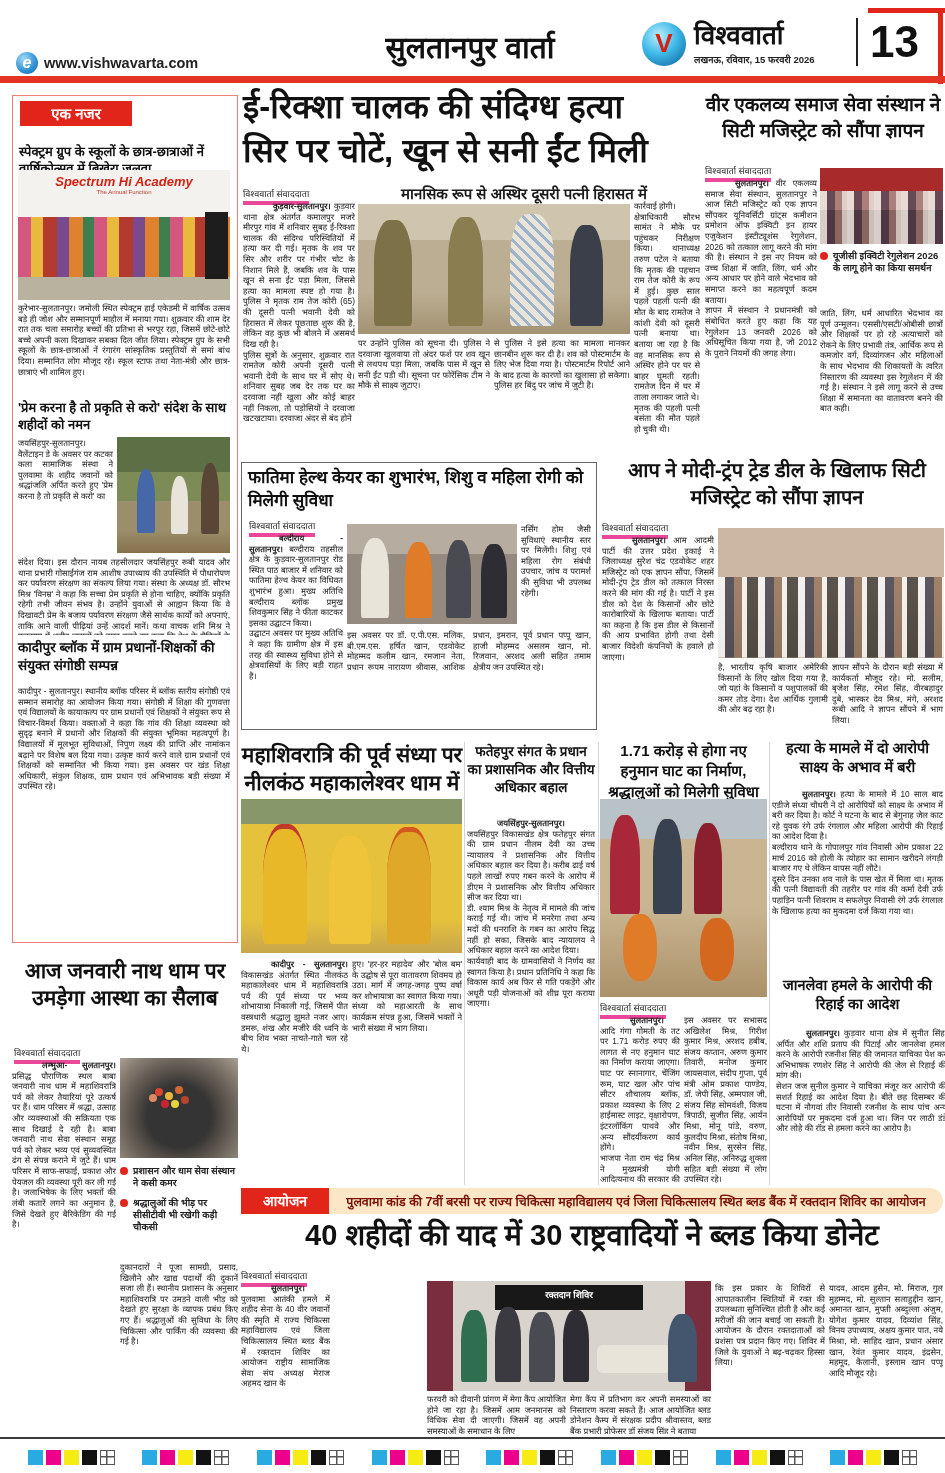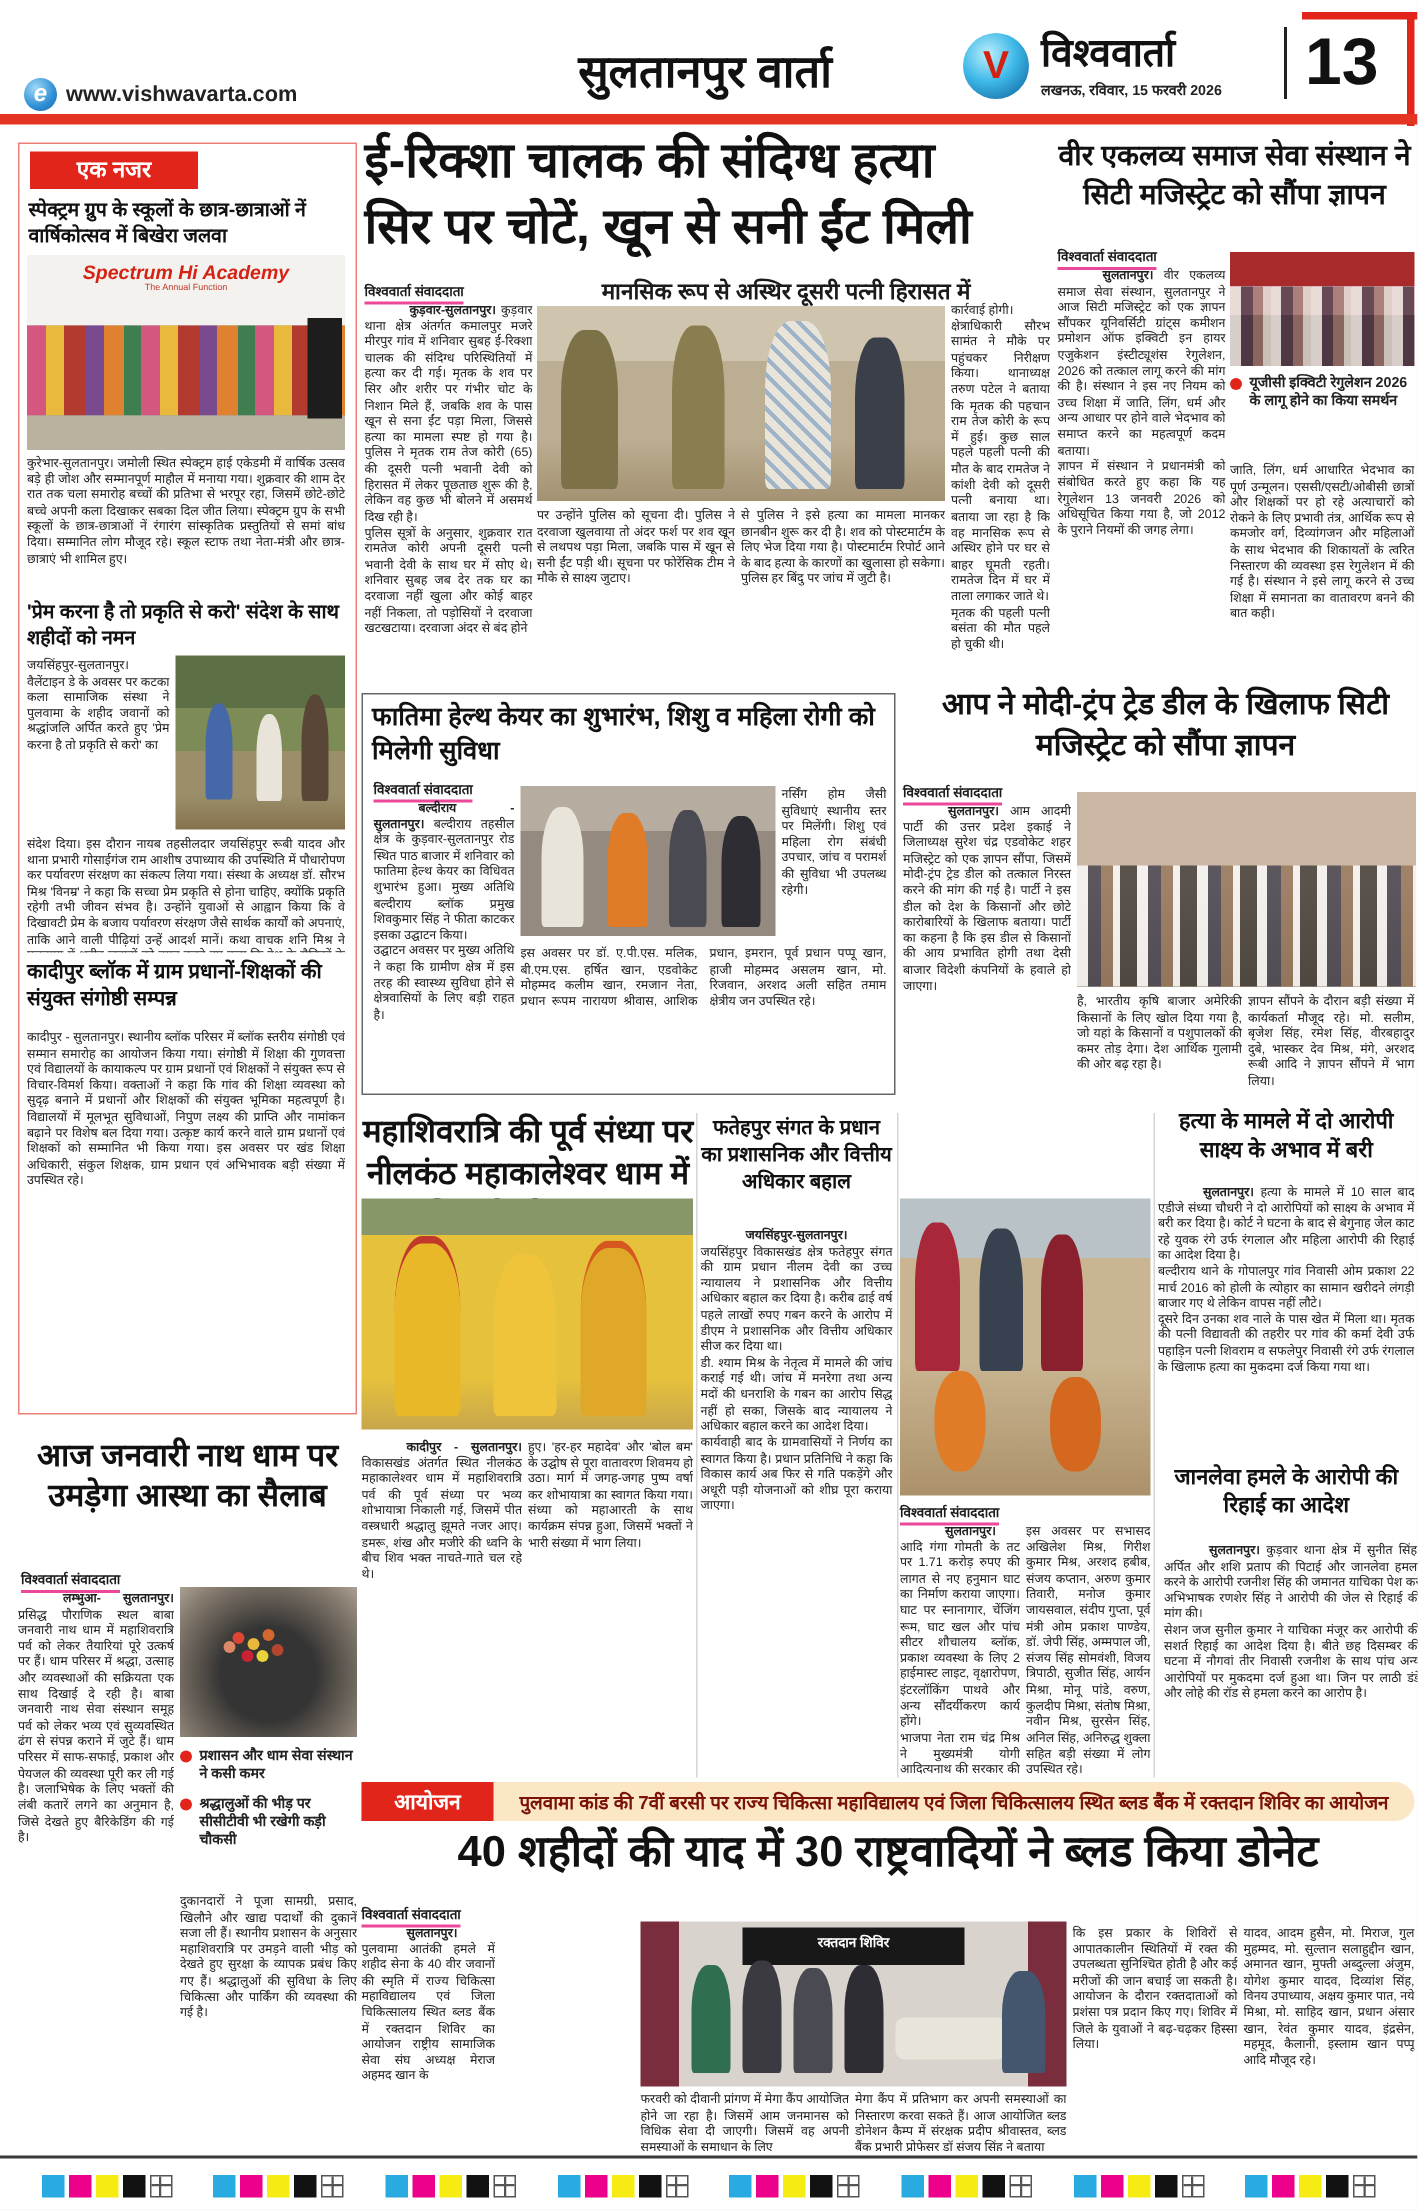--- a/index.html
+++ b/index.html
@@ -16,30 +16,30 @@
   #hdr-vlogo span { position:absolute; left:0; right:0; top:6px; text-align:center; font-size:26px; font-weight:bold; color:#d32011; }
   #hdr-brand-txt .m { font-size:26px; font-weight:bold; color:#111; line-height:1.05; }
   #hdr-brand-txt .d { font-size:9.5px; font-weight:bold; color:#222; margin-top:3px; }
   #hdr-pagenum { position:absolute; left:856px; top:18px; border-left:2px solid #222; padding:2px 0 2px 12px; font-size:44px; font-weight:bold; color:#111; line-height:1; }
   #hdr-corner-top { position:absolute; left:868px; top:8px; width:77px; height:5px; background:#e1251b; }
   #hdr-corner-right { position:absolute; left:938px; top:8px; width:5px; height:76px; background:#e1251b; }
   #hdr-bar { position:absolute; left:0; top:76px; width:945px; height:7px; background:#e43423; }
 
   
   .headline { font-weight:bold; color:#111; }
-  .byline { font-size:9px; font-weight:bold; border-bottom:2px solid #ec4899; display:inline-block; padding-bottom:1px; }
+  .byline { font-size:9px; font-weight:normal; border-bottom:4px solid #ec4899; display:inline-block; padding-bottom:1px; }
   .body { font-size:8.3px; line-height:1.28; text-align:justify; color:#222; overflow:hidden; white-space:pre-line; }
   .dl { font-weight:bold;padding-left:30px; }
   .photo { position:absolute; overflow:hidden; background:#999; }
   .vr { position:absolute; width:1px; background:#d5d5d5; }
 
   
   #eknazar-box { position:absolute; left:12px; top:95px; width:226px; height:848px; border:1px solid #ec8076; }
   #eknazar-tab { position:absolute; left:20px; top:101px; width:112px; height:25px; background:#e1251b; color:#fff; font-size:15px; font-weight:bold; text-align:center; line-height:25px; }
-  #spec-headline { position:absolute; left:19px; top:132px; width:210px; font-size:13px; line-height:1.3; }
+  #spec-headline { position:absolute; left:19px; top:144px; width:210px; font-size:13px; line-height:1.3; }
   #spec-photo { left:18px; top:170px; width:212px; height:130px; }
   .spec-banner { height:36%; background:#f4f2ee; text-align:center; padding-top:4px; }
   .spec-banner .t1 { color:#d42315; font-size:13px; font-weight:bold; font-style:italic; }
   .spec-banner .t2 { color:#c0392b; font-size:6px; }
   .spec-crowd { height:46%; background:repeating-linear-gradient(90deg,#d4577f 0 13px,#e8b93c 13px 25px,#b23a2e 25px 39px,#7a4a8f 39px 51px,#e0812f 51px 65px,#3f7f4f 65px 76px); }
   .spec-floor { height:18%; background:#b9b29f; }
   .spec-speaker { position:absolute; right:2px; top:32%; width:11%; height:52%; background:#1d1d1d; }
   #spec-body { left:18px; top:303px; width:212px; height:94px; position:absolute; }
   #prem-headline { position:absolute; left:18px; top:400px; width:212px; font-size:13px; line-height:1.3; }
   #prem-photo { left:117px; top:437px; width:113px; height:116px; background:linear-gradient(180deg,#5d6f45 0 30%,#7d8c57 30% 55%,#9a8f6a 55% 80%,#86714d 100%); }
@@ -299,20 +299,21 @@
     <div class="sho-p3"></div>
   </div>
   <p id="sho-col1" class="body"><b class="dl">कादीपुर - सुलतानपुर।</b> <span>विकासखंड अंतर्गत स्थित नीलकंठ महाकालेश्वर धाम में महाशिवरात्रि पर्व की पूर्व संध्या पर भव्य शोभायात्रा निकाली गई, जिसमें पीत वस्त्रधारी श्रद्धालु झूमते नजर आए। डमरू, शंख और मजीरे की ध्वनि के बीच शिव भक्त नाचते-गाते चल रहे थे।</span></p>
   <div id="sho-col2" class="body">हुए। 'हर-हर महादेव' और 'बोल बम' के उद्घोष से पूरा वातावरण शिवमय हो उठा। मार्ग में जगह-जगह पुष्प वर्षा कर शोभायात्रा का स्वागत किया गया। संध्या को महाआरती के साथ कार्यक्रम संपन्न हुआ, जिसमें भक्तों ने भारी संख्या में भाग लिया।</div>
 
   <div id="fs-h" class="headline">फतेहपुर संगत के प्रधान का प्रशासनिक और वित्तीय अधिकार बहाल</div>
   <p id="fs-body" class="body"><b class="dl">जयसिंहपुर-सुलतानपुर।</b> <span>जयसिंहपुर विकासखंड क्षेत्र फतेहपुर संगत की ग्राम प्रधान नीलम देवी का उच्च न्यायालय ने प्रशासनिक और वित्तीय अधिकार बहाल कर दिया है। करीब ढाई वर्ष पहले लाखों रुपए गबन करने के आरोप में डीएम ने प्रशासनिक और वित्तीय अधिकार सीज कर दिया था।
 डी. श्याम मिश्र के नेतृत्व में मामले की जांच कराई गई थी। जांच में मनरेगा तथा अन्य मदों की धनराशि के गबन का आरोप सिद्ध नहीं हो सका, जिसके बाद न्यायालय ने अधिकार बहाल करने का आदेश दिया।
 कार्यवाही बाद के ग्रामवासियों ने निर्णय का स्वागत किया है। प्रधान प्रतिनिधि ने कहा कि विकास कार्य अब फिर से गति पकड़ेंगे और अधूरी पड़ी योजनाओं को शीघ्र पूरा कराया जाएगा।</span></p>
 
+  <div id="hg-h" class="headline">1.71 करोड़ से होगा नए हनुमान घाट का निर्माण, श्रद्धालुओं को मिलेगी सुविधा</div>
   <div id="hg-photo" class="photo">
     <div class="hg-p1"></div>
     <div class="hg-p2"></div>
     <div class="hg-p3"></div>
     <div class="hg-p4"></div>
     <div class="hg-p5"></div>
   </div>
   <span id="hg-byline" class="byline">विश्ववार्ता संवाददाता</span>
   <p id="hg-col1" class="body"><b class="dl">सुलतानपुर।</b> <span>आदि गंगा गोमती के तट पर 1.71 करोड़ रुपए की लागत से नए हनुमान घाट का निर्माण कराया जाएगा। घाट पर स्नानागार, चेंजिंग रूम, घाट खल और पांच सीटर शौचालय ब्लॉक, प्रकाश व्यवस्था के लिए 2 हाईमास्ट लाइट, वृक्षारोपण, इंटरलॉकिंग पाथवे और अन्य सौंदर्यीकरण कार्य होंगे।
 भाजपा नेता राम चंद्र मिश्र ने मुख्यमंत्री योगी आदित्यनाथ की सरकार की सराहना करते हुए कहा कि राज्य सरकार शहरी विकास के साथ प्राचीन धार्मिक-पौराणिक स्थलों के जीर्णोद्धार और सौंदर्यीकरण को प्राथमिकता दे रही है।</span></p>

